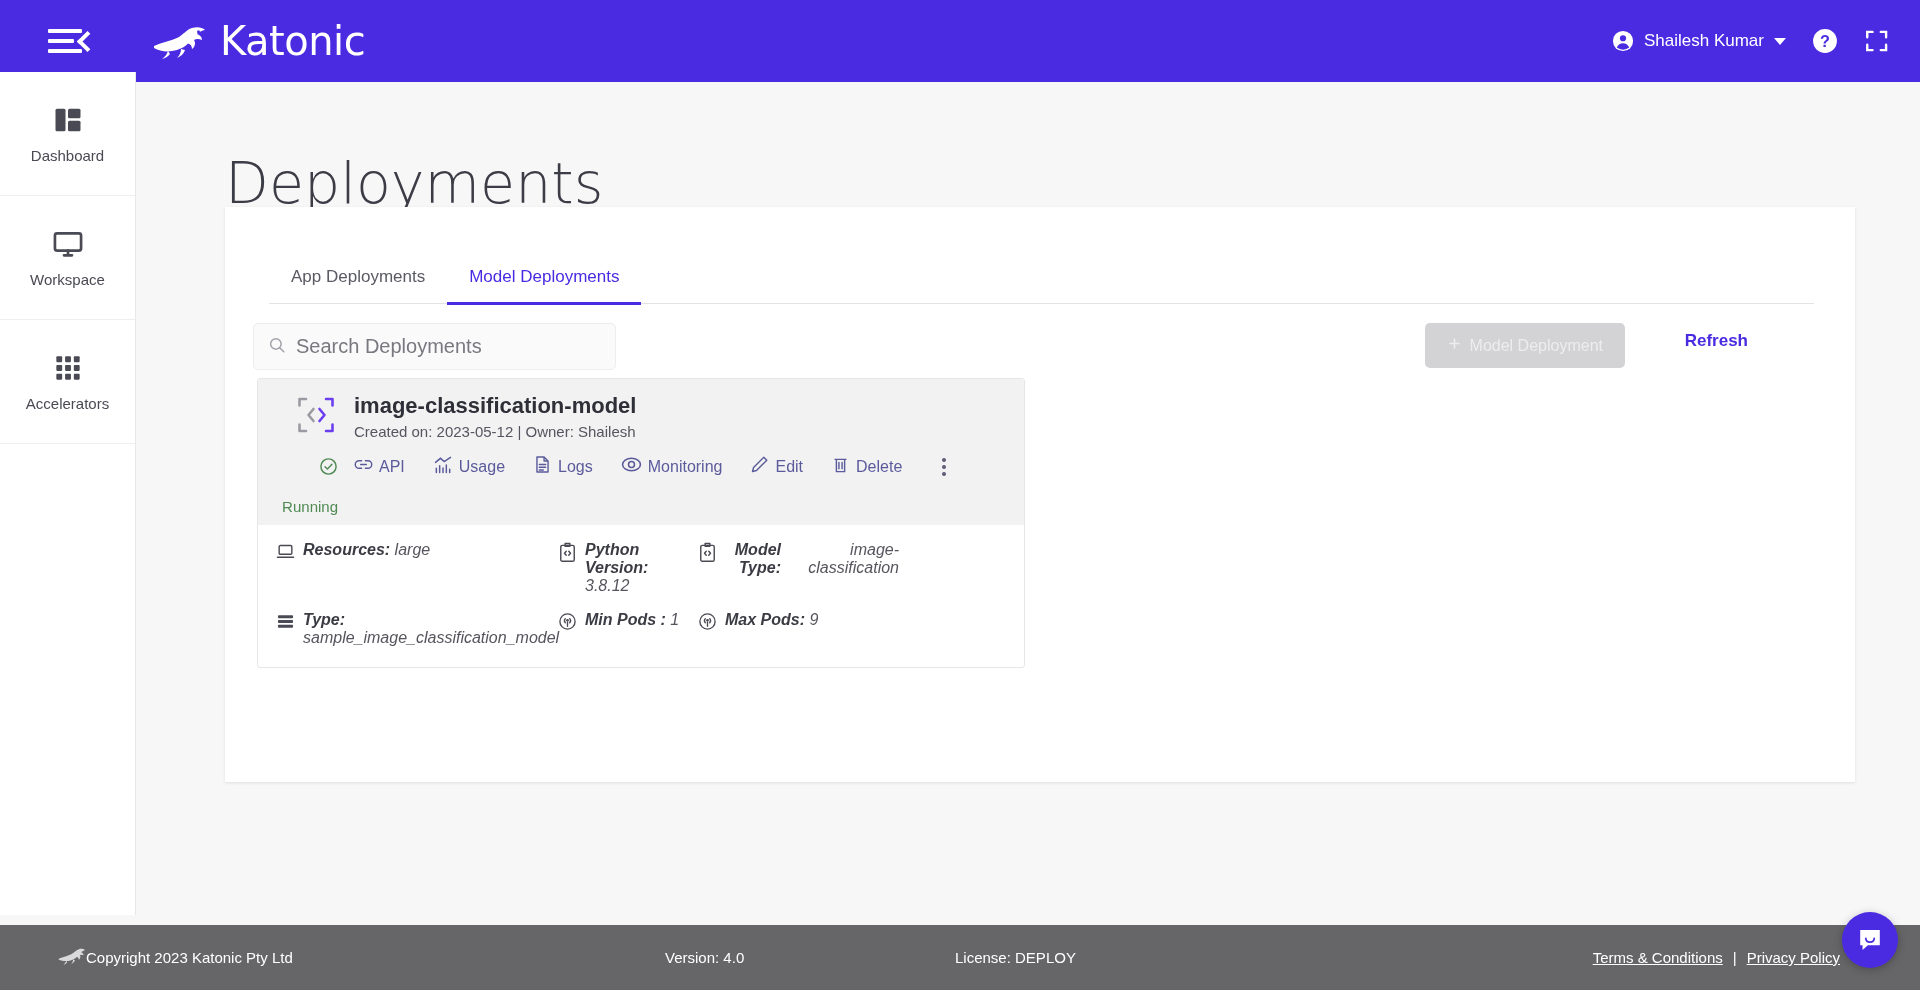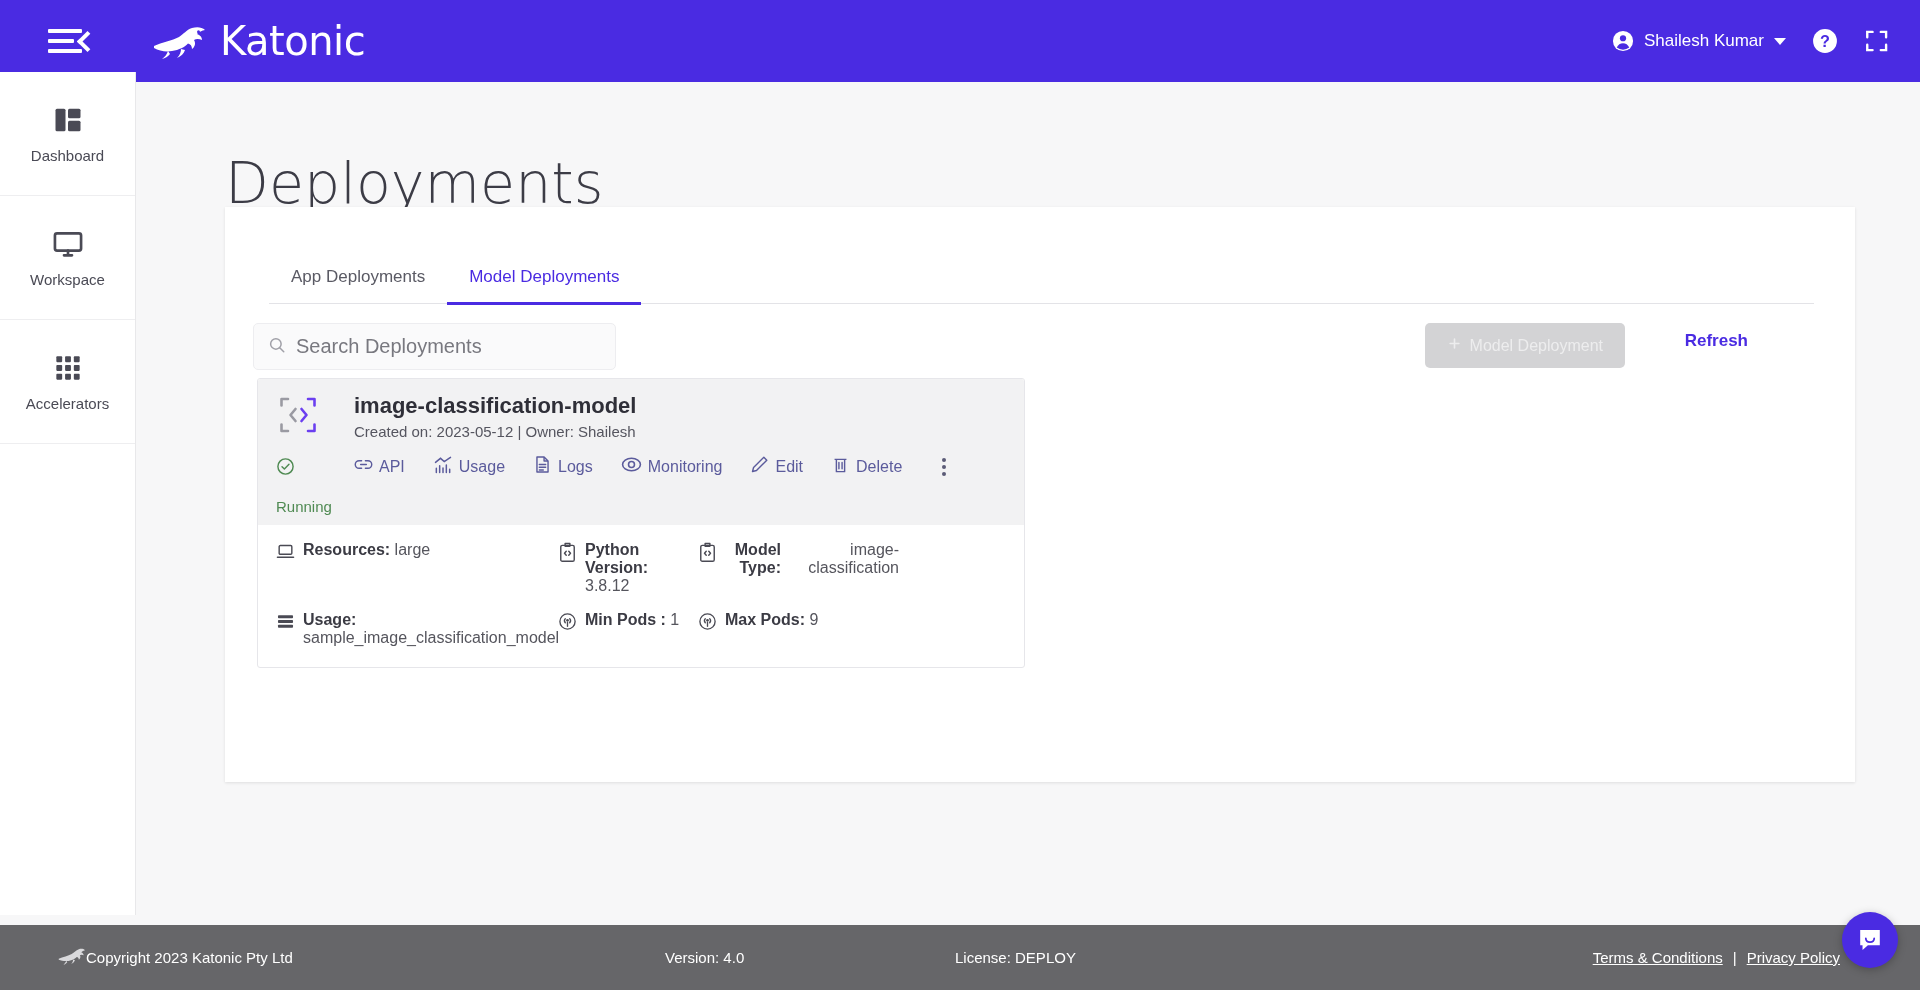--- a/index.html
+++ b/index.html
@@ -129,36 +129,36 @@
     position: absolute; left: 257px; top: 378px;
     width: 768px;
     border: 1px solid #e6e6ea; border-radius: 3px;
     background: #fff; overflow: hidden;
   }
   .dcard-head {
     background: #f2f2f3; padding: 14px 18px 10px 18px;
     display: flex; gap: 16px;
   }
   .status-col {
-    width: 62px; display: flex; flex-direction: column; align-items: flex-start; gap: 18px;
+    width: 62px; display: flex; flex-direction: column; align-items: flex-end; gap: 18px;
     padding-top: 2px;
   }
   .status-text { font-size: 15px; color: #4f8a52; }
   .dcard-main { flex: 1; }
   .dcard-title { font-size: 22px; font-weight: bold; color: #2f2f38; }
   .dcard-sub { font-size: 15px; color: #55555f; margin-top: 4px; }
   .actions { display: flex; align-items: center; gap: 28px; margin-top: 14px; }
   .act {
     display: flex; align-items: center; gap: 6px;
     font-size: 16px; color: #5b5b9c; cursor: pointer;
   }
   .kebab { margin-left: 12px; cursor: pointer; display:flex; flex-direction:column; gap:3px; align-items:center; }
   .kebab span { width: 4px; height: 4px; border-radius: 50%; background: #5b5b76; display:block; }
 
-  .dcard-body { padding: 16px 18px 20px 18px; }
+  .dcard-body { padding: 16px 18px 20px 18px; font-style: italic; }
   .drow { display: flex; align-items: flex-start; margin-bottom: 16px; }
   .drow:last-child { margin-bottom: 0; }
   .dcell { display: flex; align-items: flex-start; gap: 8px; font-size: 16px; color: #4a4a54; }
   .dcell .ic { flex: 0 0 auto; padding-top: 1px; }
   .dkey { font-weight: bold; color: #3b3b44; }
   .dval { color: #55555d; }
   .c1 { width: 282px; }
   .c2 { width: 140px; }
   .c3 { width: 210px; text-align: right; }
 
@@ -449,21 +449,21 @@
     <div class="drow">
 
       <div class="dcell c1">
         <span class="ic">
           <svg width="19" height="19" viewBox="0 0 24 24" fill="#4a4a54">
             <rect x="2.5" y="4" width="19" height="4" rx="1"></rect>
             <rect x="2.5" y="10" width="19" height="4" rx="1"></rect>
             <rect x="2.5" y="16" width="19" height="4" rx="1"></rect>
           </svg>
         </span>
-        <span><span class="dkey">Usage:</span>
+        <span><span class="dkey">Type:</span>
         <span class="dval">sample_image_classification_model</span></span>
       </div>
 
       <div class="dcell c2">
         <span class="ic">
           <svg width="19" height="19" viewBox="0 0 24 24" fill="none" stroke="#4a4a54" stroke-width="1.7" stroke-linecap="round">
             <circle cx="12" cy="12" r="9.6"></circle>
             <circle cx="12" cy="10.4" r="1.7" fill="#4a4a54" stroke="none"></circle>
             <path d="M9.2 13.6a4 4 0 0 1 0-5.2M14.8 8.4a4 4 0 0 1 0 5.2"></path>
             <path d="M12 12.6V18"></path>

